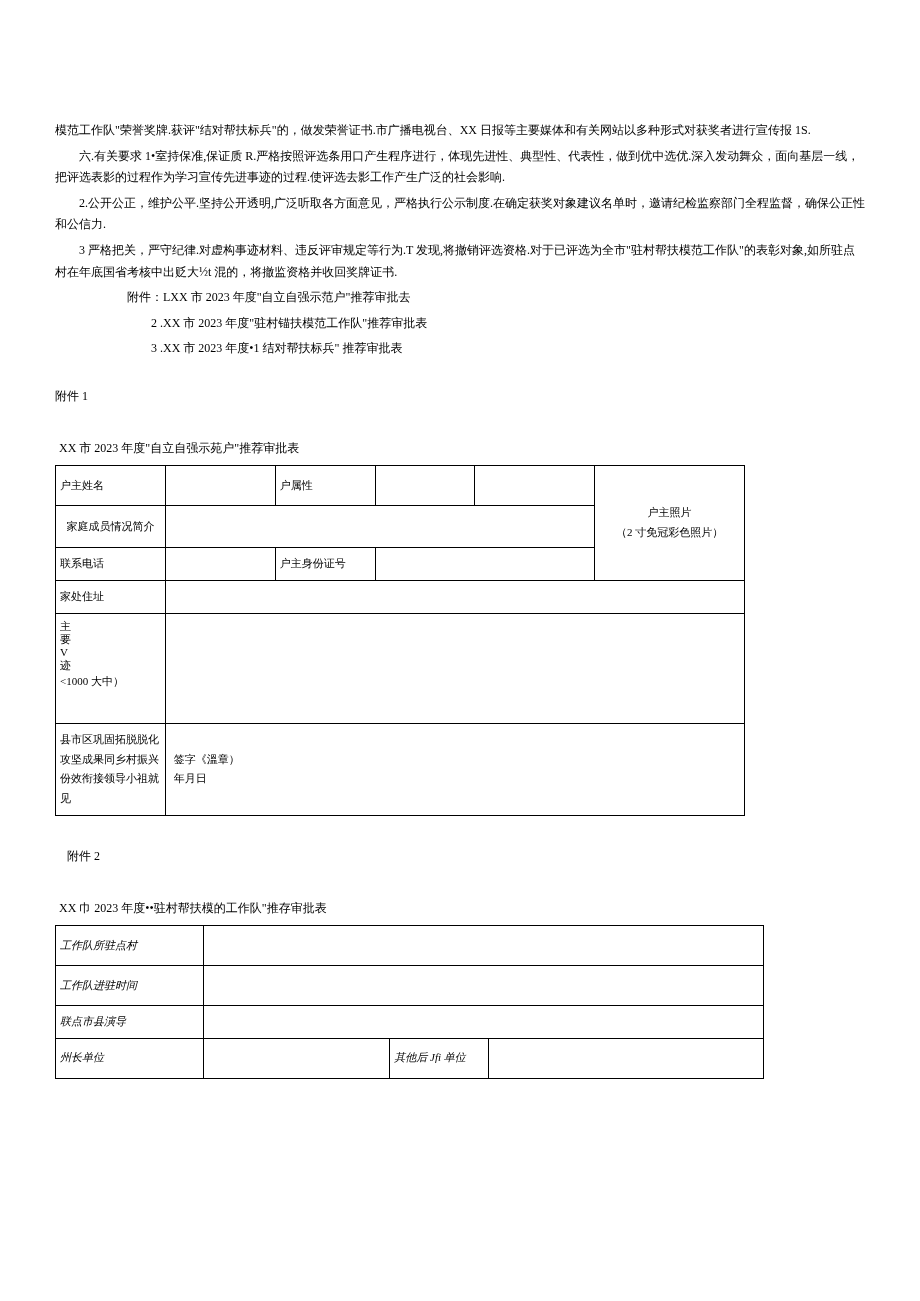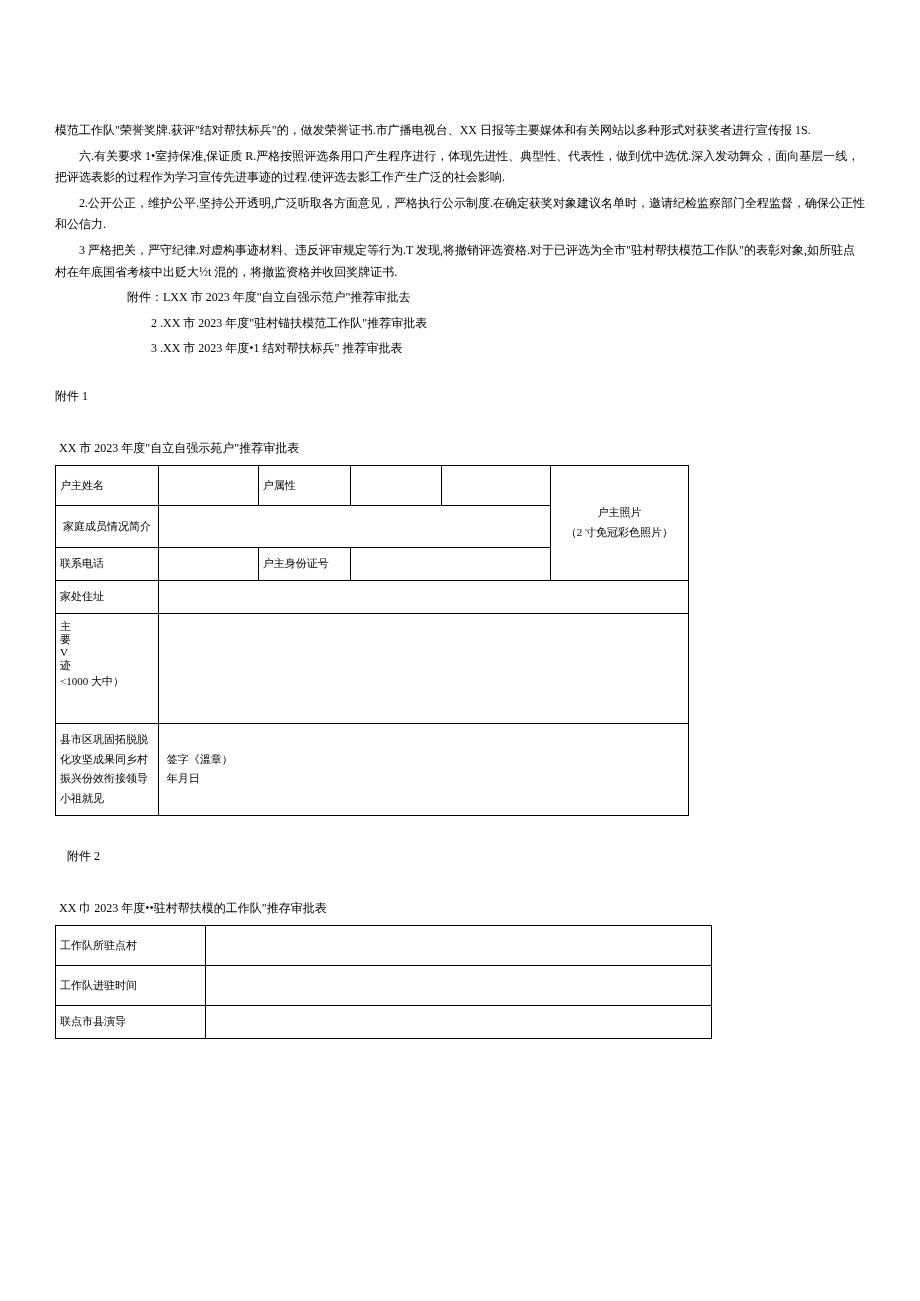--- a/index.html
+++ b/index.html
@@ -39,29 +39,29 @@
     table {
       border-collapse: collapse;
       margin-bottom: 10px;
     }
     td {
       border: 1px solid #000;
       padding: 6px 4px;
       vertical-align: middle;
       font-size: 11px;
     }
-    .table1 { width: 634px; border-radius: 19px; }
+    .table1 { width: 690px; border-radius: 19px; }
     .table1 .col1 { width: 110px; }
     .table1 .col2 { width: 110px; }
     .table1 .col3 { width: 100px; }
     .table1 .col4 { width: 100px; }
     .table1 .col5 { width: 120px; }
     .table1 .col6 { width: 150px; text-align: center; }
     .vlabel { line-height: 1.2; }
-    .table2 { width: 657px; }
+    .table2 { width: 709px; font-style: italic; }
     .table2 .c1 { width: 150px; }
     .table2 .c2 { width: 190px; }
     .table2 .c3 { width: 100px; }
     .table2 .c4 { width: 280px; }
     .tall-row td { height: 40px; }
     .med-row td { height: 42px; text-align: center; }
     .short-row td { height: 28px; }
     .main-effect { height: 110px; vertical-align: top; }
     .leader-row { height: 60px; }
   </style>
@@ -140,14 +140,20 @@
     <td colspan="3"></td>
   </tr>
   <tr class="tall-row">
     <td>工作队进驻时间</td>
     <td colspan="3"></td>
   </tr>
   <tr class="short-row">
     <td>联点市县演导</td>
     <td colspan="3"></td>
   </tr>
+  <tr class="tall-row">
+    <td>州长单位</td>
+    <td class="c2"></td>
+    <td class="c3">其他后 Jfi 单位</td>
+    <td class="c4"></td>
+  </tr>
 </tbody>
   </table>
 
 </body></html>

